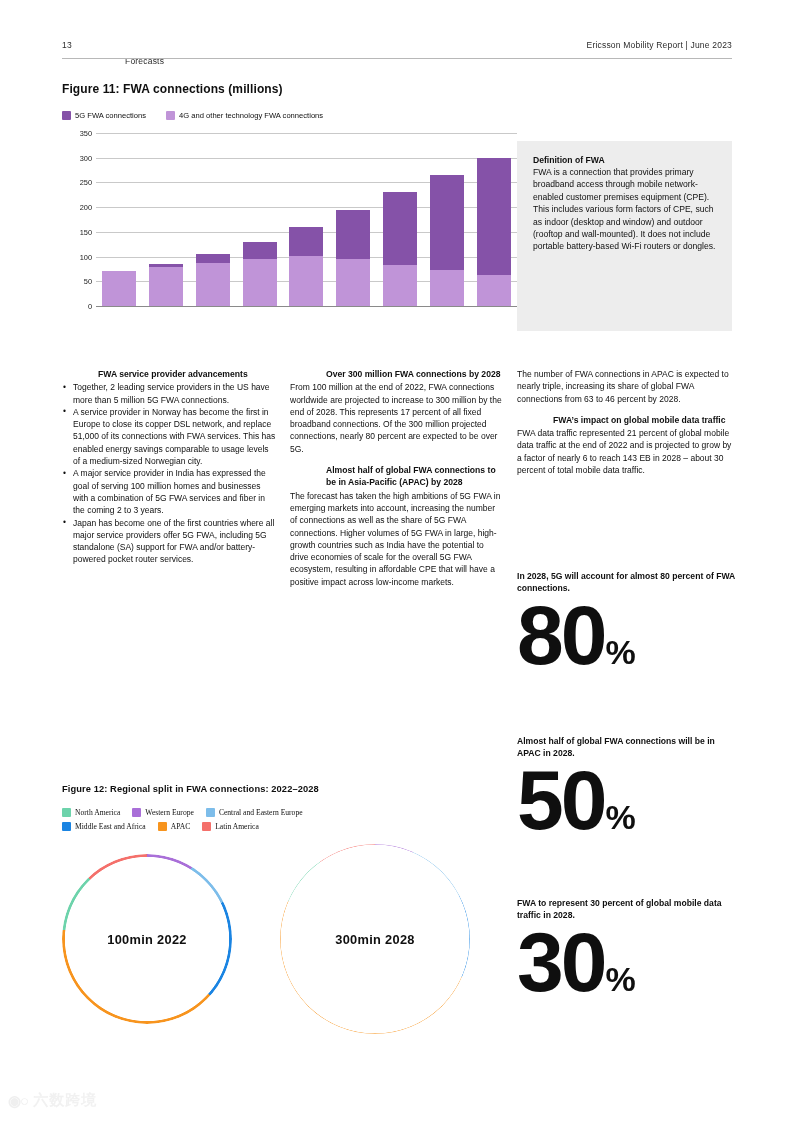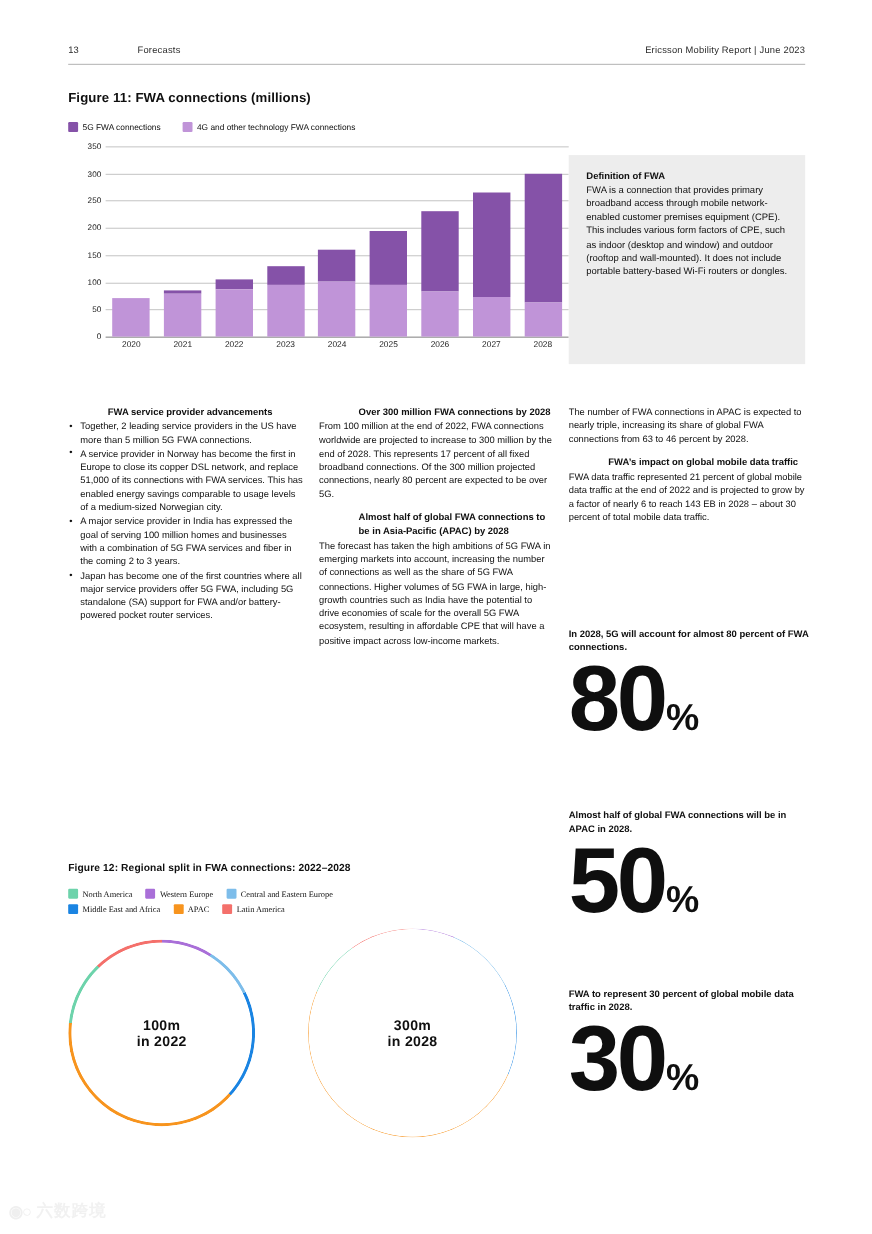--- a/index.html
+++ b/index.html
@@ -10,21 +10,21 @@
     color:#0f0f0f;
     position:relative;
     overflow:hidden;
     -webkit-font-smoothing:antialiased;
   }
   .page{position:absolute;inset:0;}
 
   
   .hdr{position:absolute;left:62px;top:40px;width:670px;height:18px;}
   .hdr .pg{position:absolute;left:0;top:0;font-size:8.5px;color:#2b2b2b;letter-spacing:.2px;}
-  .hdr .sec{position:absolute;left:47px;top:0;font-size:8.5px;color:#2b2b2b;letter-spacing:.2px;padding-left:16px;}
+  .hdr .sec{position:absolute;left:47px;top:16px;font-size:8.5px;color:#2b2b2b;letter-spacing:.2px;padding-left:16px;}
   .hdr .right{position:absolute;right:0;top:0;font-size:8.5px;color:#2b2b2b;letter-spacing:.2px;white-space:nowrap;}
   .hdr-rule{position:absolute;left:62px;top:58px;width:670px;height:1px;background:#b8b8b8;}
 
   
   .fig11-title{position:absolute;left:62px;top:82px;font-size:12px;font-weight:bold;letter-spacing:.1px;}
   .legend11{position:absolute;left:62px;top:111px;display:flex;align-items:center;gap:6px;font-size:7.6px;}
   .legend11 .item{display:flex;align-items:center;gap:4px;margin-right:14px;}
   .sw{width:9px;height:9px;display:inline-block;border-radius:1px;}
 
   .chart11{position:absolute;left:62px;top:133px;width:455px;height:195px;}
@@ -67,21 +67,21 @@
   .s3{top:897px;}
 
   
   .fig12-title{position:absolute;left:62px;top:784px;font-size:9.3px;font-weight:bold;letter-spacing:.1px;}
   .legend12{position:absolute;left:62px;top:808px;width:330px;font-size:7.6px;}
   .legend12 .row{display:flex;align-items:center;margin-bottom:5px;font-family:Liberation Serif, serif;}
   .legend12 .item{display:flex;align-items:center;gap:4px;margin-right:12px;white-space:nowrap;}
 
   .donuts{position:absolute;left:62px;top:852px;width:440px;height:205px;}
   .donut{position:absolute;}
-  .donut .lbl{position:absolute;inset:0;display:flex;flex-direction:column;align-items:center;justify-content:center;font-size:12.8px;font-weight:bold;line-height:15px;text-align:center;letter-spacing:.3px;}
+  .donut .lbl{position:absolute;inset:0;display:flex;flex-direction:row;align-items:center;justify-content:center;font-size:12.8px;font-weight:bold;line-height:15px;text-align:center;letter-spacing:.3px;}
 
   
   .wm{position:absolute;left:8px;bottom:12px;display:flex;align-items:center;gap:5px;opacity:.55;}
   .wm .mark{font-size:15px;color:#e2e2e2;font-weight:bold;letter-spacing:-1px;}
   .wm .txt{font-size:15px;color:#e6e6e6;font-weight:bold;letter-spacing:1px;}
 </style>
 </head>
 <body>
 
 <div class="page">
@@ -153,31 +153,20 @@
           <div class="barwrap">
             <div class="seg" style="height: 95.3971px; background: rgb(133, 82, 168);"></div>
             <div class="seg" style="height: 35.5886px; background: rgb(192, 148, 216);"></div>
           </div>
           <div class="barwrap">
             <div class="seg" style="height: 117.64px; background: rgb(133, 82, 168);"></div>
             <div class="seg" style="height: 30.6457px; background: rgb(192, 148, 216);"></div>
           </div>
         </div>
       </div>
-      <div class="xlabels">
-        <span>2020</span>
-        <span>2021</span>
-        <span>2022</span>
-        <span>2023</span>
-        <span>2024</span>
-        <span>2025</span>
-        <span>2026</span>
-        <span>2027</span>
-        <span>2028</span>
-      </div>
     </div>
 
   <div class="defbox">
     <div class="inner">
       <h4>Definition of FWA</h4>
       <p>FWA is a connection that provides primary broadband access through mobile network-enabled customer premises equipment (CPE). This includes various form factors of CPE, such as indoor (desktop and window) and outdoor (rooftop and wall-mounted). It does not include portable battery-based Wi-Fi routers or dongles.</p>
     </div>
   </div>
 
   <div class="col c1">

